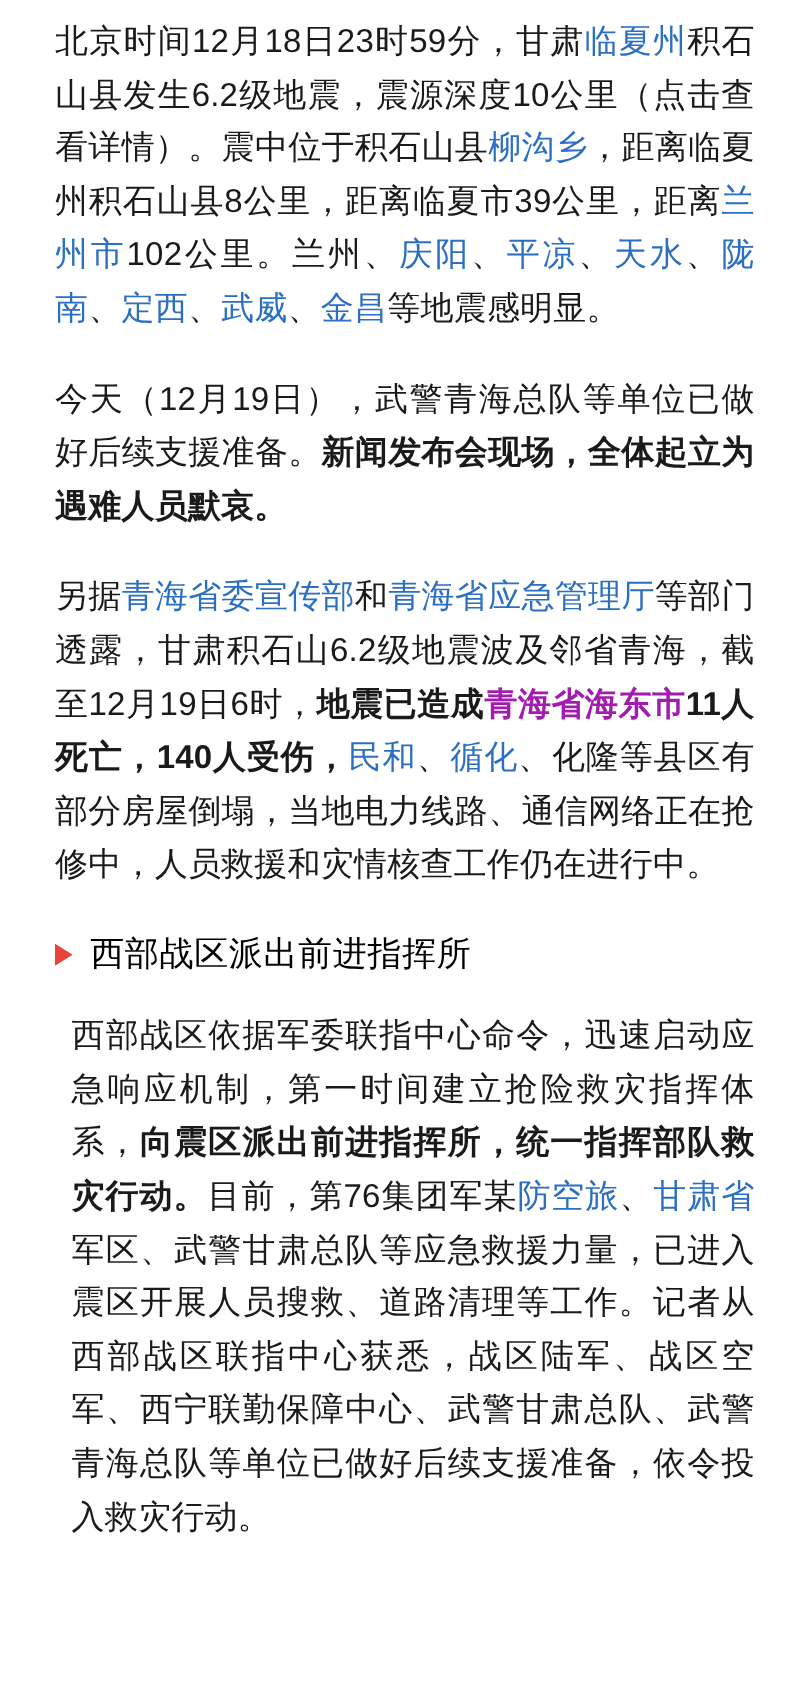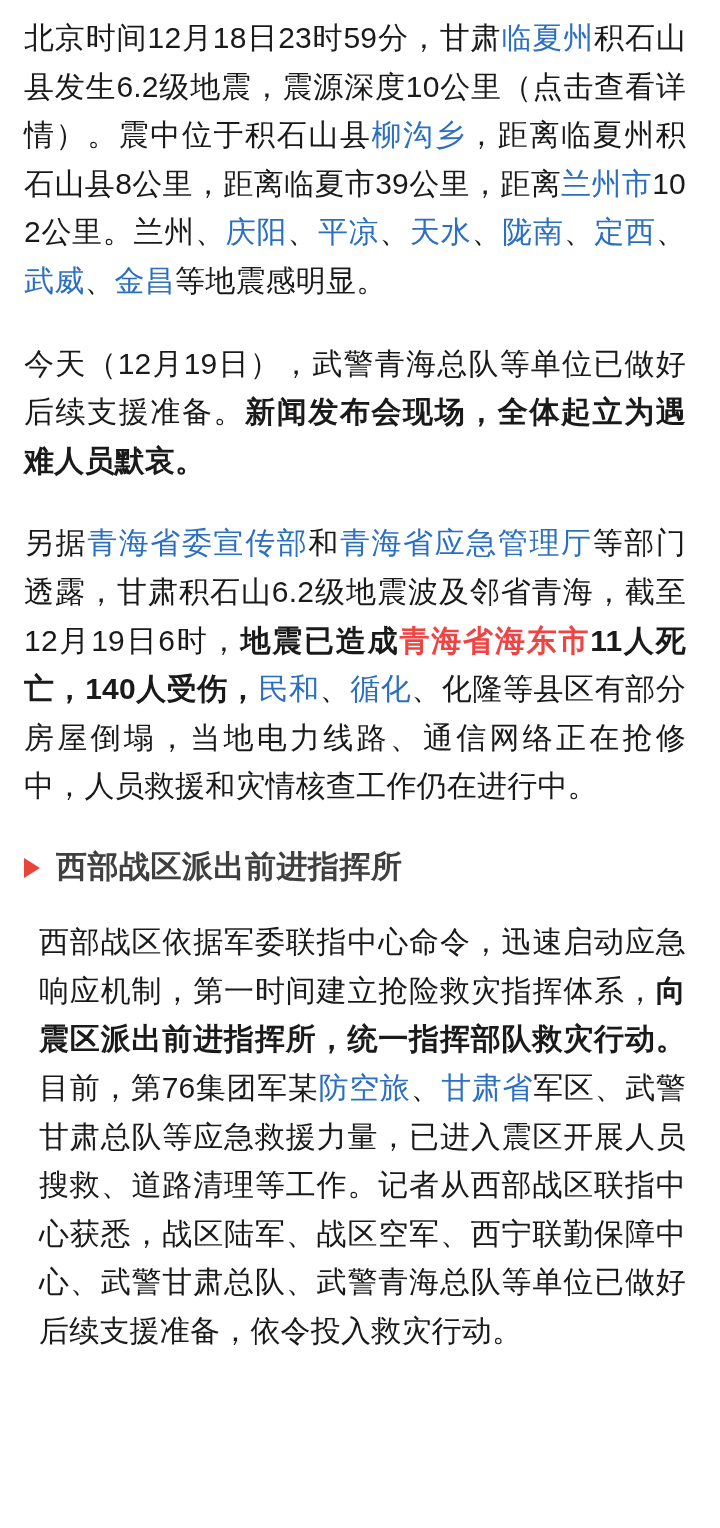--- a/index.html
+++ b/index.html
@@ -8,21 +8,21 @@
     background: #ffffff;
   }
   body {
     width: 720px;
     min-height: 1528px;
     font-family: "Liberation Sans", "DejaVu Sans", sans-serif;
     color: #1a1a1a;
     -webkit-font-smoothing: antialiased;
   }
   .article {
-    padding: 14px 34px 30px 24px;
+    padding: 14px 34px 30px 50px;
     box-sizing: border-box;
   }
   .para {
     font-size: 30px;
     line-height: 1.62;
     letter-spacing: 0.2px;
     margin: 0 0 34px 0;
     text-align: justify;
     word-break: break-all;
   }
@@ -31,42 +31,42 @@
     margin-left: 15px;
   }
   .link {
     color: #2b6fc2;
   }
   .bold {
     font-weight: bold;
   }
   .bold-link {
     font-weight: bold;
-    color: #ef4444;
+    color: #a21caf;
   }
   .section-head {
     display: flex;
     align-items: center;
     margin: 0 0 30px 0;
     gap: 16px;
   }
   .tri {
     width: 0;
     height: 0;
     border-left: 16px solid #e8443a;
     border-top: 10px solid transparent;
     border-bottom: 10px solid transparent;
     flex: 0 0 auto;
     margin-top: 2px;
   }
   .section-title {
     font-size: 31px;
-    font-weight: bold;
+    font-weight: normal;
     line-height: 1.4;
-    color: #404040;
+    color: #000000;
     letter-spacing: 0.5px;
   }
 </style>
 </head>
 <body>
 
 <div class="article">
 
   <p class="para"><span>北京时间12月18日23时59分，甘肃</span><span class="link">临夏州</span><span>积石山县发生6.2级地震，震源深度10公里（点击查看详情）。震中位于积石山县</span><span class="link">柳沟乡</span><span>，距离临夏州积石山县8公里，距离临夏市39公里，距离</span><span class="link">兰州市</span><span>102公里。兰州、</span><span class="link">庆阳</span><span>、</span><span class="link">平凉</span><span>、</span><span class="link">天水</span><span>、</span><span class="link">陇南</span><span>、</span><span class="link">定西</span><span>、</span><span class="link">武威</span><span>、</span><span class="link">金昌</span><span>等地震感明显。</span></p>
   <p class="para"><span>今天（12月19日），武警青海总队等单位已做好后续支援准备。</span><span class="bold">新闻发布会现场，全体起立为遇难人员默哀。</span></p>

